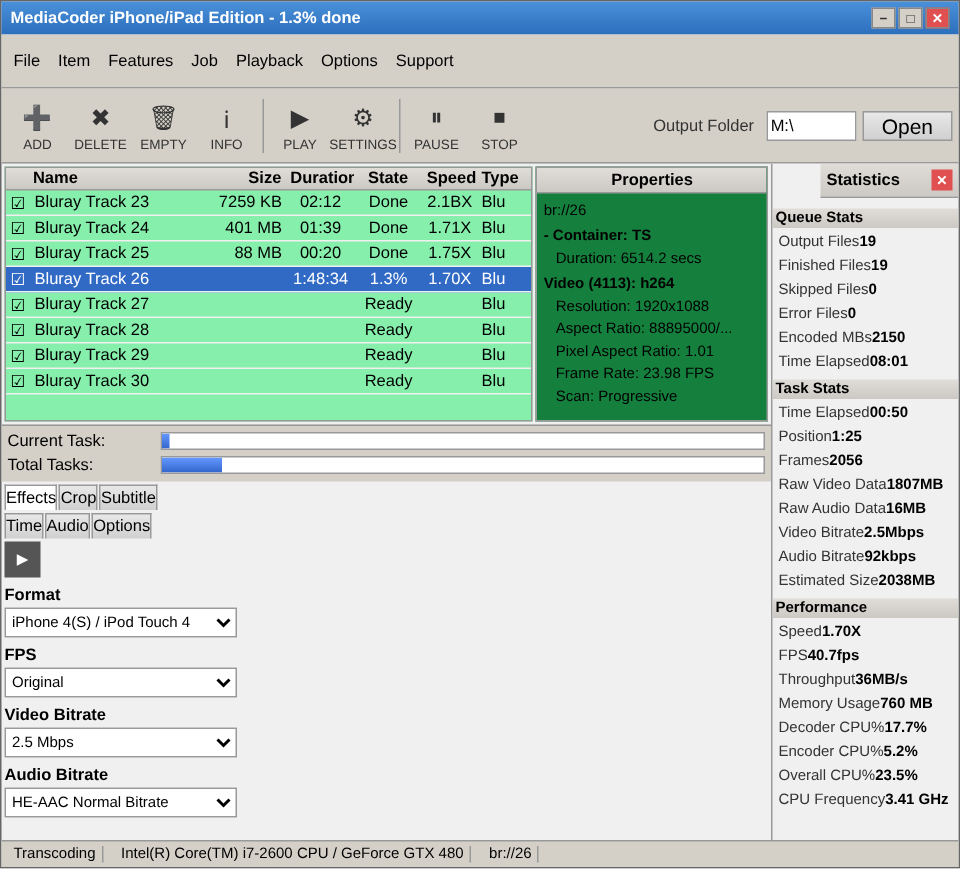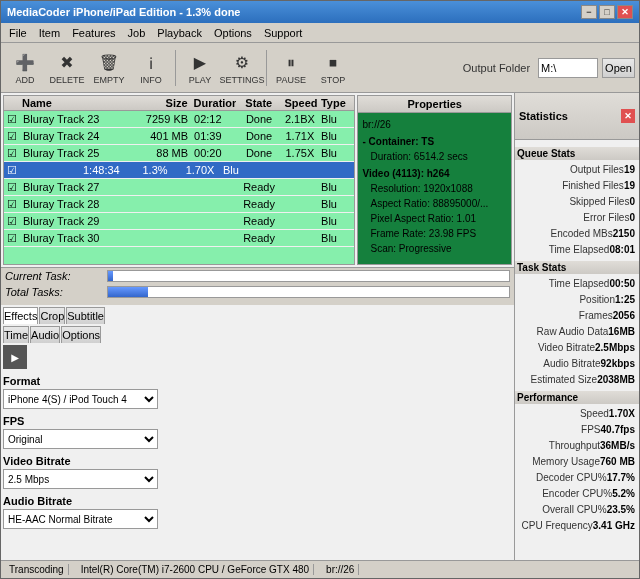--- a/index.html
+++ b/index.html
@@ -44,21 +44,21 @@
       justify-content: center;
       color: #333;
       border: 1px solid #888;
     }
     .title-btn.close { background: #e05050; color: white; }
     .title-btn.min { background: #d4d0c8; }
     .title-btn.max { background: #d4d0c8; }
 
     .menubar {
       background: #d4d0c8;
-      height: 20px;
+      height: 36px;
       display: flex;
       align-items: center;
       padding: 0 2px;
       border-bottom: 1px solid #999;
     }
     .menu-item {
       padding: 2px 6px;
       cursor: pointer;
       font-size: 11px;
     }
@@ -112,25 +112,25 @@
     .output-input {
       width: 60px;
       height: 20px;
       border: 1px solid #999;
       background: white;
       padding: 0 2px;
       font-size: 11px;
     }
     .open-btn {
       height: 20px;
-      padding: 0 2px;
+      padding: 0 12px;
       background: linear-gradient(to bottom, #e8e8e8, #d0d0d0);
       border: 1px solid #999;
       cursor: pointer;
-      font-size: 11px;
+      font-size: 14px;
     }
 
     .main-area {
       display: flex;
       flex: 1;
       overflow: hidden;
     }
 
     .left-panel {
       display: flex;
@@ -155,21 +155,21 @@
       font-size: 11px;
       font-weight: bold;
     }
     .file-list-header div, .file-row div {
       padding: 1px 3px;
       overflow: hidden;
       white-space: nowrap;
     }
     .col-name { width: 130px; }
     .col-size { width: 60px; text-align: right; }
-    .col-dur { width: 50px; }
+    .col-dur { width: 50px; text-align: center; }
     .col-state { width: 50px; text-align: center; }
     .col-speed { width: 40px; text-align: center; }
     .col-type { width: 40px; }
     .file-rows { overflow-y: auto; flex: 1; }
     .file-row {
       display: flex;
       align-items: center;
       font-size: 11px;
       border-bottom: 1px solid #f0f0f0;
       cursor: pointer;
@@ -211,24 +211,23 @@
     .prop-indent { padding-left: 8px; }
 
     .progress-area {
       padding: 2px 4px;
       background: #d4d0c8;
       border-top: 1px solid #999;
       height: 38px;
     }
     .progress-row {
       display: flex;
-      align-items: flex-start;
+      align-items: center;
       gap: 22px;
       height: 16px;
-      font-style: italic;
     }
     .progress-label { width: 80px; font-size: 11px; }
     .progress-bar-outer {
       flex: 1;
       height: 12px;
       background: white;
       border: 1px solid #999;
       overflow: hidden;
     }
     .progress-bar-inner {
@@ -347,27 +346,28 @@
     .stats-panel {
       width: 125px;
       background: #f0f0f0;
       border-left: 1px solid #999;
       display: flex;
       flex-direction: column;
       overflow: hidden;
     }
     .stats-header {
       background: linear-gradient(to bottom, #e0ddd8, #ccc9c4);
-      padding: 16px 4px;
+      padding: 4px 4px;
       font-weight: bold;
       border-bottom: 1px solid #999;
       font-size: 11px;
       display: flex;
       align-items: center;
       justify-content: space-between;
+      margin-left: 32px;
     }
     .stats-close {
       width: 14px;
       height: 14px;
       background: #e05050;
       color: white;
       display: flex;
       align-items: center;
       justify-content: center;
       font-size: 9px;
@@ -381,21 +381,21 @@
     }
     .stats-section-title {
       font-weight: bold;
       background: linear-gradient(to bottom, #e0ddd8, #ccc9c4);
       padding: 1px 2px;
       margin: 3px -4px 2px -4px;
       font-size: 10px;
     }
     .stats-row {
       display: flex;
-      justify-content: flex-end;
+      justify-content: flex-start;
       padding: 1px 0;
       line-height: 1.4;
     }
     .stats-key { color: #333; }
     .stats-val { color: #000; font-weight: bold; }
   </style>
 </head>
 <body>
 
 <div class="window">
@@ -503,20 +503,21 @@
     <div class="checkbox">☑</div>
     <div class="col-name">Bluray Track 25</div>
     <div class="col-size">88 MB</div>
     <div class="col-dur">00:20</div>
     <div class="col-state">Done</div>
     <div class="col-speed">1.75X</div>
     <div class="col-type">Blu</div>
   </div>
               <div class="file-row selected">
     <div class="checkbox">☑</div>
+    <div class="col-name">Bluray Track 26</div>
     <div class="col-size"></div>
     <div class="col-dur">1:48:34</div>
     <div class="col-state">1.3%</div>
     <div class="col-speed">1.70X</div>
     <div class="col-type">Blu</div>
   </div>
               <div class="file-row">
     <div class="checkbox">☑</div>
     <div class="col-name">Bluray Track 27</div>
     <div class="col-size"></div>
@@ -668,20 +669,24 @@
     </div>
           <div class="stats-row">
       <span class="stats-key">Position</span>
       <span class="stats-val">1:25</span>
     </div>
           <div class="stats-row">
       <span class="stats-key">Frames</span>
       <span class="stats-val">2056</span>
     </div>
           <div class="stats-row">
+      <span class="stats-key">Raw Video Data</span>
+      <span class="stats-val">1807MB</span>
+    </div>
+          <div class="stats-row">
       <span class="stats-key">Raw Audio Data</span>
       <span class="stats-val">16MB</span>
     </div>
           <div class="stats-row">
       <span class="stats-key">Video Bitrate</span>
       <span class="stats-val">2.5Mbps</span>
     </div>
           <div class="stats-row">
       <span class="stats-key">Audio Bitrate</span>
       <span class="stats-val">92kbps</span>

